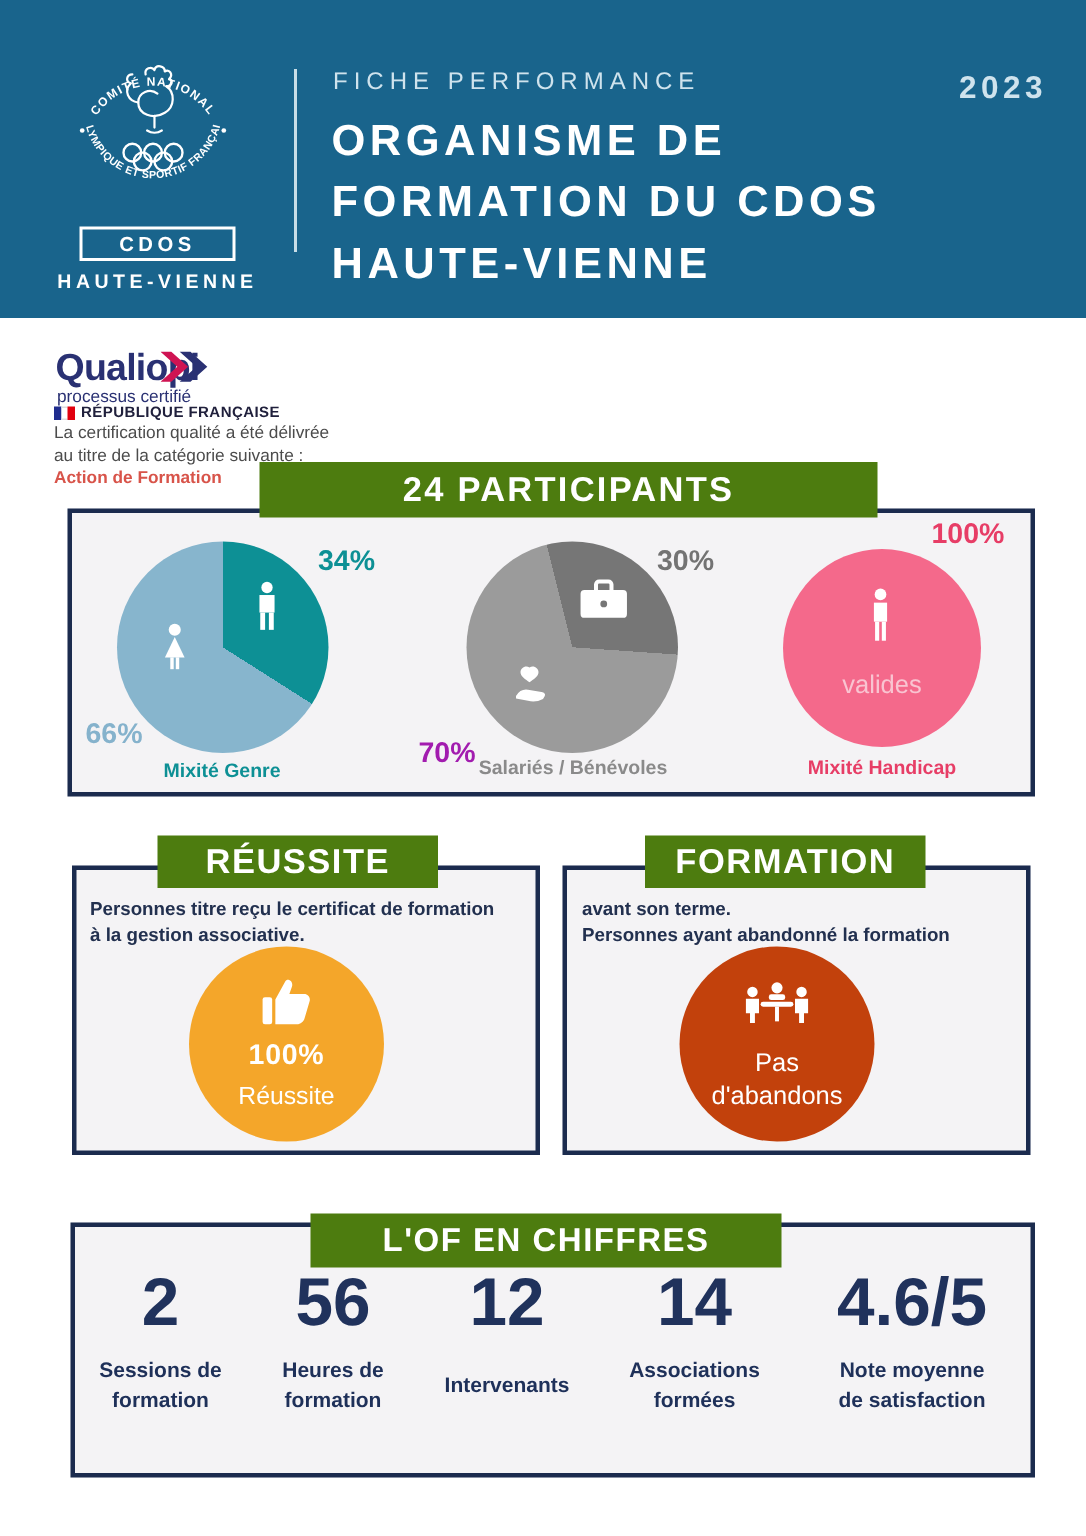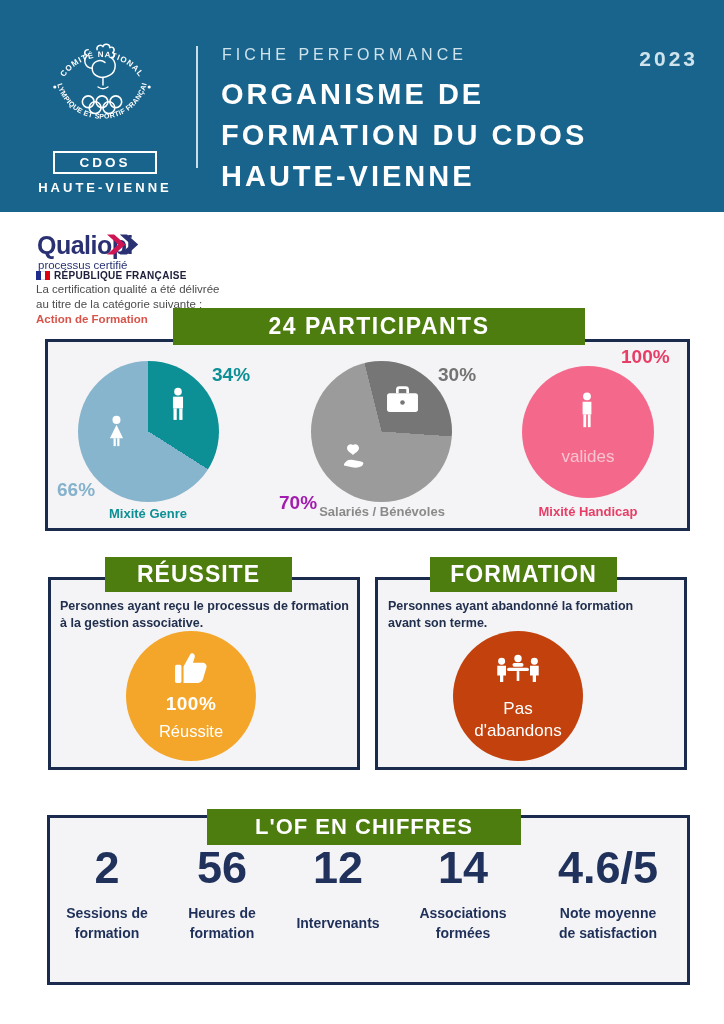--- a/index.html
+++ b/index.html
@@ -200,39 +200,39 @@
   </svg>
   <div class="valides">valides</div>
   <div class="pct pct-100">100%</div>
   <div class="caption cap-handicap">Mixité Handicap</div>
 
   <div class="panel panel-reussite"></div>
   <div class="banner banner-reussite">
     <span>RÉUSSITE</span>
   </div>
   <div class="desc desc-reussite">
-    <span>Personnes ayant reçu le processus de formation</span>
+    <span>Personnes titre reçu le certificat de formation</span>
     <span>à la gestion associative.</span>
   </div>
   <div class="badge badge-reussite">
     <svg width="38" height="34" viewBox="0 0 34 32" fill="#fff">
       <rect x="2" y="13" width="6" height="17" rx="1.5"></rect>
       <path d="M10 30 V14.5 l6.2-11.3 c.5-1 1.5-1.4 2.5-1 1.6.6 2.3 2.4 1.7 4.2 L18.8 11 h9.3 c2.4 0 4.1 2.3 3.4 4.6 l-3.2 10.8 c-.6 2.1-2.5 3.6-4.7 3.6 H10 z"></path>
     </svg>
     <div class="b-value">100%</div>
     <div class="b-label">Réussite</div>
   </div>
 
   <div class="panel panel-abandons"></div>
   <div class="banner banner-abandons">
     <span>FORMATION</span>
   </div>
   <div class="desc desc-abandons">
+    <span>avant son terme.</span>
     <span>Personnes ayant abandonné la formation</span>
-    <span>avant son terme.</span>
   </div>
   <div class="badge badge-abandons">
     <svg width="48" height="40" viewBox="0 0 44 36" fill="#fff">
       <circle cx="22" cy="7.5" r="3.4"></circle>
       <rect x="17" y="11.5" width="10" height="3.5" rx="1.5"></rect>
       <rect x="12" y="16" width="20" height="3" rx="1.5"></rect>
       <rect x="20.8" y="19" width="2.4" height="9"></rect>
       <circle cx="7" cy="10" r="3.2"></circle>
       <path d="M3 14.2 h8 v8.8 h-2.5 v6 h-3 v-6 H3 z"></path>
       <circle cx="37" cy="10" r="3.2"></circle>

